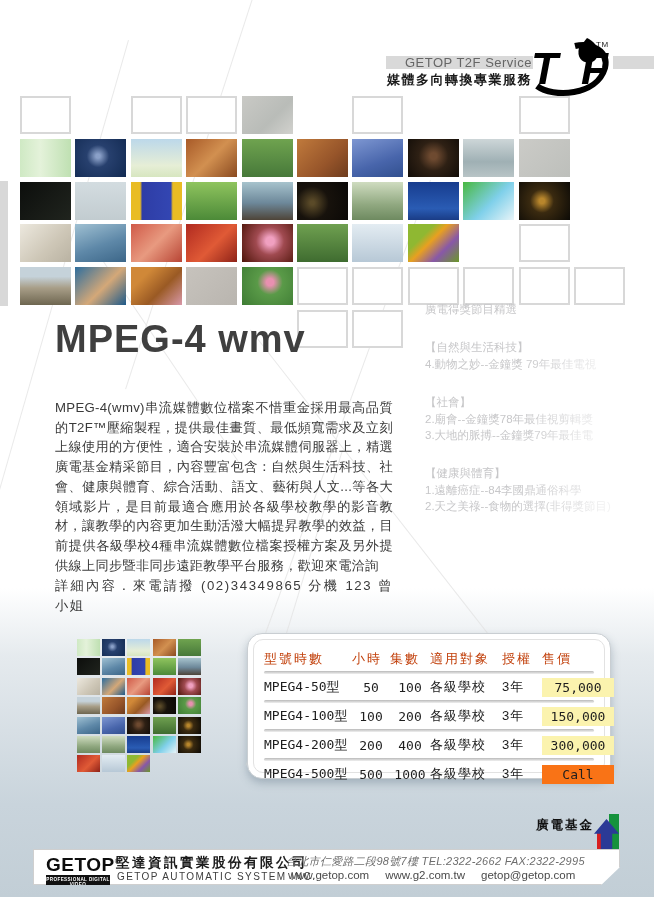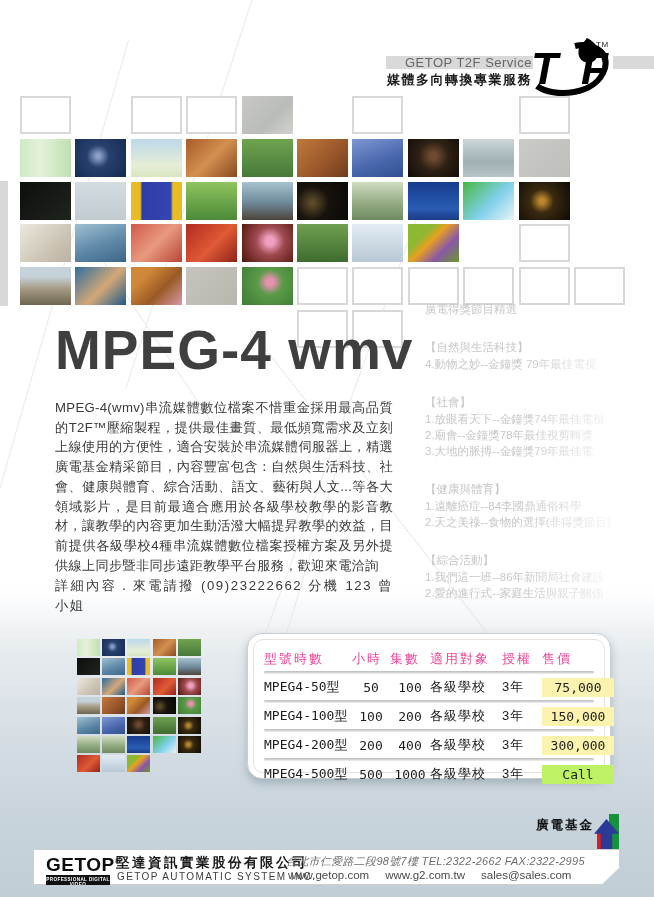--- a/index.html
+++ b/index.html
@@ -23,21 +23,21 @@
     font-size:13px;color:#1a1a1a;font-weight:bold;text-align:right;letter-spacing:1.5px;}
   #t2f-logo{position:absolute;left:531px;top:38px;width:84px;height:62px;}
   #t2f-tm{position:absolute;left:596px;top:40px;font-size:8px;color:#222;letter-spacing:.5px;}
   
   #left-strip{position:absolute;left:0;top:181px;width:8px;height:125px;background:#d8d8d8;}
   
   #main-grid{position:absolute;left:20px;top:96px;width:612px;height:256px;}
   .gcell{position:absolute;width:51px;height:38px;}
   .gwhite{background:#fff;border:2px solid #d8d8d8;}
   
-  #title1{position:absolute;left:55px;top:318px;font-size:55px;font-weight:bold;color:#3f3f3f;letter-spacing:1px;}
+  #title1{position:absolute;left:55px;top:318px;font-size:38px;font-weight:bold;color:#3f3f3f;letter-spacing:1px;}
   #title2{position:absolute;left:55px;top:362px;font-size:25px;font-weight:bold;color:#3f3f3f;letter-spacing:.5px;}
   
   #body-text{position:absolute;left:55px;top:398px;width:338px;
     font-size:13.2px;line-height:19.7px;text-align:justify;color:#3a3a3a;letter-spacing:.3px;}
   #contact-line{margin-top:1px;letter-spacing:1.6px;}
   
   #sidebar{position:absolute;left:425px;top:301px;width:222px;
     font-size:11.5px;line-height:16px;color:#c7c7c9;
     -webkit-mask-image:linear-gradient(90deg,#000 0%,#000 42%,rgba(0,0,0,.3) 78%,transparent 96%);
     mask-image:linear-gradient(90deg,#000 0%,#000 42%,rgba(0,0,0,.3) 78%,transparent 96%);}
@@ -45,21 +45,21 @@
   #sidebar .sec-h{margin-bottom:1px;margin-top:22px;}
   #sidebar .sec-i{white-space:nowrap;overflow:hidden;}
   
   #table-card{position:absolute;left:247px;top:633px;width:364px;height:146px;
     background:#fff;border:1px solid #c9ced2;border-radius:15px;
     box-shadow:0 4px 9px rgba(90,110,130,.38);}
   #table-inner{position:absolute;left:5px;top:5px;right:5px;bottom:5px;
     border:1px solid #e2e2e2;border-radius:10px;padding:8px 10px 0 10px;}
   .trow{display:grid;grid-template-columns:88px 38px 40px 72px 40px 74px;align-items:center;height:24px;}
   .trow.thead{height:22px;}
-  .th{font-size:13px;color:#ec4899;letter-spacing:2px;}
+  .th{font-size:13px;color:#c2410c;letter-spacing:2px;}
   .td{font-size:13px;color:#1e1e1e;}
   .mono{font-family:"DejaVu Sans Mono","Liberation Mono",monospace;letter-spacing:0;}
   .cjk{letter-spacing:1px;}
   .center{text-align:center;}
   .tdivider{height:3px;border-radius:2px;background:linear-gradient(180deg,#b9b9b9,#f0f0f0);margin:1px 0;}
   .price-badge{display:inline-block;width:72px;text-align:center;background:#fbf3ae;padding:2px 0;}
   
   #mini-grid{position:absolute;left:77px;top:639px;width:130px;height:136px;}
   .mcell{position:absolute;width:23px;height:17px;}
   
@@ -160,44 +160,38 @@
       <div class="gcell gwhite" style="left: 498.6px; top: 171.2px;"></div>
       <div class="gcell gwhite" style="left: 554px; top: 171.2px;"></div>
       <div class="gcell gwhite" style="left: 277px; top: 214px;"></div>
       <div class="gcell gwhite" style="left: 332.4px; top: 214px;"></div>
     </div>
 
   <div id="title1">MPEG-4 wmv</div>
 
   <div id="body-text">
     <span>MPEG-4(wmv)串流媒體數位檔案不惜重金採用最高品質的T2F™壓縮製程，提供最佳畫質、最低頻寬需求及立刻上線使用的方便性，適合安裝於串流媒體伺服器上，精選廣電基金精采節目，內容豐富包含：自然與生活科技、社會、健康與體育、綜合活動、語文、藝術與人文...等各大領域影片，是目前最適合應用於各級學校教學的影音教材，讓教學的內容更加生動活潑大幅提昇教學的效益，目前提供各級學校4種串流媒體數位檔案授權方案及另外提供線上同步暨非同步遠距教學平台服務，歡迎來電洽詢</span>
-    <div id="contact-line">詳細內容．來電請撥 (09)23222662 分機 123 曾小姐</div>
+    <div id="contact-line">詳細內容．來電請撥 (02)34349865 分機 123 曾小姐</div>
   </div>
 
   <div id="sidebar">
     <div class="sb-title">廣電得獎節目精選</div>
   <div class="sec">
         <div class="sec-h">【自然與生活科技】</div>
         <div class="sec-i">4.動物之妙--金鐘獎 79年最佳電視</div>
       </div>
       <div class="sec">
         <div class="sec-h">【社會】</div>
-        <div class="sec-i">1.放眼看天下--金鐘獎74年最佳電視</div>
         <div class="sec-i">2.廟會--金鐘獎78年最佳視剪輯獎</div>
         <div class="sec-i">3.大地的脈搏--金鐘獎79年最佳電</div>
       </div>
       <div class="sec">
         <div class="sec-h">【健康與體育】</div>
         <div class="sec-i">1.遠離癌症--84李國鼎通俗科學</div>
         <div class="sec-i">2.天之美祿--食物的選擇(非得獎節目)</div>
-      </div>
-      <div class="sec">
-        <div class="sec-h">【綜合活動】</div>
-        <div class="sec-i">1.我們這一班--86年新聞局社會建設</div>
-        <div class="sec-i">2.愛的進行式--家庭生活與親子關係</div>
       </div>
     </div>
 
   <div id="table-card">
     <div id="table-inner">
         <div class="trow thead">
           <div class="th">型號時數</div>
           <div class="th">小時</div>
           <div class="th">集數</div>
           <div class="th">適用對象</div>
@@ -231,21 +225,21 @@
           <div class="td cjk">3年</div>
           <div class="td"><span class="price-badge mono" style="background: rgb(251, 243, 174);">300,000</span></div>
         </div>
         <div class="tdivider"></div>
         <div class="trow">
           <div class="td mono">MPEG4-500型</div>
           <div class="td mono center">500</div>
           <div class="td mono center">1000</div>
           <div class="td cjk">各級學校</div>
           <div class="td cjk">3年</div>
-          <div class="td"><span class="price-badge mono" style="background: #bef264;">Call</span></div>
+          <div class="td"><span class="price-badge mono" style="background: #f97316;">Call</span></div>
         </div>
       </div>
   </div>
 
   <div id="mini-grid">
       <div class="mcell" style="left: 0px; top: 0px; background: linear-gradient(90deg, rgb(207, 233, 196), rgb(228, 242, 218) 40%, rgb(191, 224, 178));"></div>
       <div class="mcell" style="left: 25.2px; top: 0px; background: radial-gradient(circle at 45% 45%, rgb(138, 160, 200) 6%, rgb(39, 64, 110) 32%, rgb(18, 42, 82));"></div>
       <div class="mcell" style="left: 50.4px; top: 0px; background: linear-gradient(rgb(188, 216, 234), rgb(230, 238, 214) 70%, rgb(215, 230, 192));"></div>
       <div class="mcell" style="left: 75.6px; top: 0px; background: linear-gradient(135deg, rgb(168, 90, 40), rgb(210, 144, 80) 50%, rgb(138, 74, 32));"></div>
       <div class="mcell" style="left: 100.8px; top: 0px; background: linear-gradient(rgb(111, 163, 79), rgb(71, 121, 58));"></div>
@@ -285,16 +279,16 @@
   <div id="fund-arrow"></div>
 
   <div id="footer-bar">
     <div id="getop-block">
       <div id="getop-word"><span>GETOP</span><span id="getop-reg">®</span></div>
       <div id="getop-sub">PROFESSIONAL DIGITAL VIDEO</div>
     </div>
     <div id="company-zh">堅達資訊實業股份有限公司</div>
     <div id="company-en">GETOP AUTOMATIC SYSTEM INC.</div>
     <div id="addr1">台北市仁愛路二段98號7樓 TEL:2322-2662 FAX:2322-2995</div>
-    <div id="addr2"><span>www.getop.com</span><span>www.g2.com.tw</span><span>sales@sales.com</span></div>
+    <div id="addr2"><span>www.getop.com</span><span>www.g2.com.tw</span><span>getop@getop.com</span></div>
   </div>
 
 </div>
 
 </body></html>

